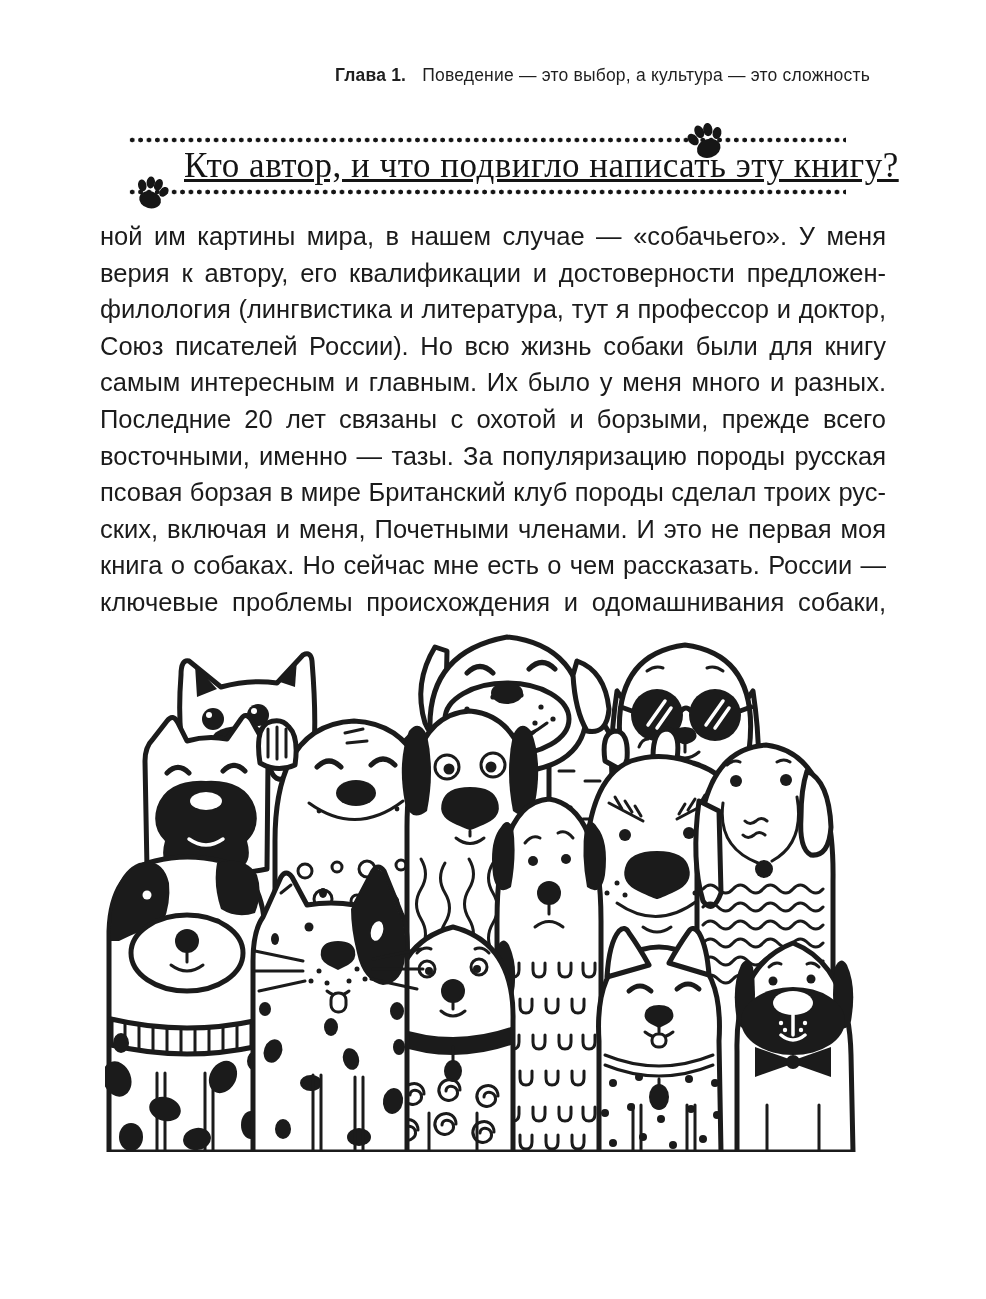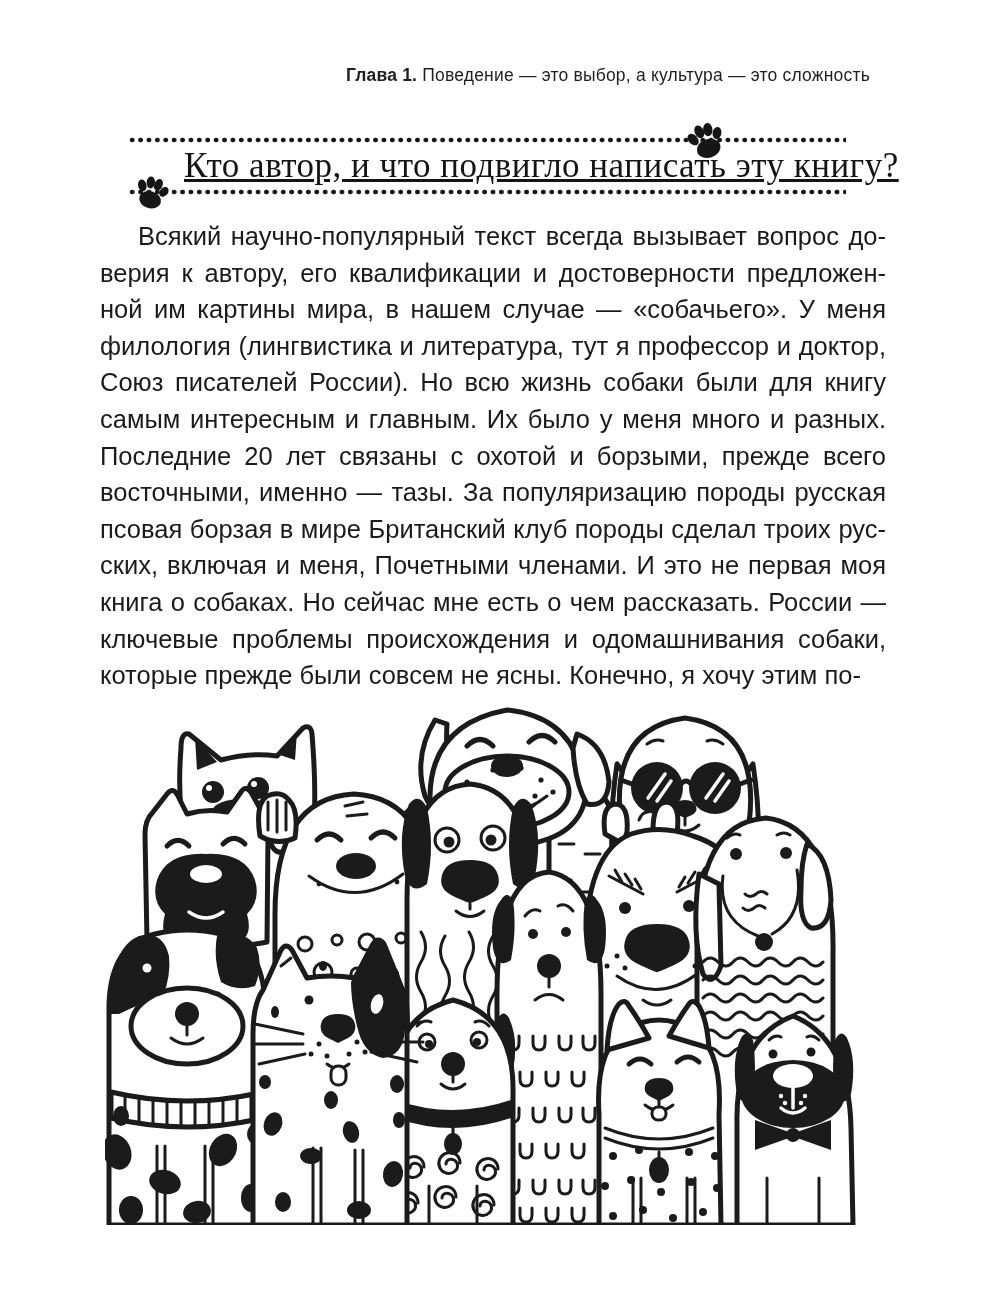--- a/index.html
+++ b/index.html
@@ -17,21 +17,21 @@
   .running-head{
     width:786px;
     text-align:right;
     padding-right:16px;
     box-sizing:border-box;
     font-size:17.5px;
     line-height:22px;
     color:#1f1f1f;
     letter-spacing:.2px;
   }
-  .running-head .chap{font-weight:bold;margin-right:5px;}
+  .running-head .chap{font-weight:bold;margin-right:16px;}
   
   .heading{
     position:relative;
     margin:50px 0 0 28px;
     width:718px;
   }
   .dotline{
     height:8px;
     background-image:radial-gradient(circle,#161616 2.1px,transparent 2.7px);
     background-size:8.4px 8px;
@@ -102,33 +102,31 @@
         <ellipse cx="0" cy="8" rx="11" ry="8.5"></ellipse>
         <ellipse cx="-11" cy="-4" rx="4.2" ry="6" transform="rotate(-25 -11 -4)"></ellipse>
         <ellipse cx="-3.5" cy="-9" rx="4.2" ry="6" transform="rotate(-8 -3.5 -9)"></ellipse>
         <ellipse cx="4.5" cy="-8.5" rx="4.2" ry="6" transform="rotate(10 4.5 -8.5)"></ellipse>
         <ellipse cx="11.5" cy="-3" rx="4" ry="5.5" transform="rotate(28 11.5 -3)"></ellipse>
       </g>
     </svg>
   </div>
 
   <div class="bodytext" id="bodytext">
-      <div class="bodyline first">Всякий научно-популярный текст всегда вызывает вопрос до-</div>
+      <div class="bodyline">ной им картины мира, в нашем случае — «собачьего». У меня</div>
       <div class="bodyline">верия к автору, его квалификации и достоверности предложен-</div>
-      <div class="bodyline">ной им картины мира, в нашем случае — «собачьего». У меня</div>
       <div class="bodyline">филология (лингвистика и литература, тут я профессор и доктор,</div>
       <div class="bodyline">Союз писателей России). Но всю жизнь собаки были для книгу</div>
       <div class="bodyline">самым интересным и главным. Их было у меня много и разных.</div>
       <div class="bodyline">Последние 20 лет связаны с охотой и борзыми, прежде всего</div>
       <div class="bodyline">восточными, именно — тазы. За популяризацию породы русская</div>
       <div class="bodyline">псовая борзая в мире Британский клуб породы сделал троих рус-</div>
       <div class="bodyline">ских, включая и меня, Почетными членами. И это не первая моя</div>
       <div class="bodyline">книга о собаках. Но сейчас мне есть о чем рассказать. России —</div>
       <div class="bodyline">ключевые проблемы происхождения и одомашнивания собаки,</div>
-      <div class="bodyline last">которые прежде были совсем не ясны. Конечно, я хочу этим по-</div>
     </div>
 
   <svg class="illu" width="795" height="521" viewBox="0 0 795 521">
     <defs>
       <path id="u-mark" class="ln thin" d="M 0 0 V 7 Q 0 14 6 14 Q 12 14 12 7 V 0"></path>
       <path id="spiral" class="ln thin" d="M 11 1 C 11 -7 4 -11 -2 -9 C -9 -7 -12 0 -9 6 C -6 12 2 13 6 9 C 10 6 9 0 5 -2 C 1 -4 -3 -2 -3 2"></path>
       <path id="spark" class="bk" d="M 0 -7 L 1.8 -1.8 L 7 0 L 1.8 1.8 L 0 7 L -1.8 1.8 L -7 0 L -1.8 -1.8 Z"></path>
     </defs>
 
     <g>

